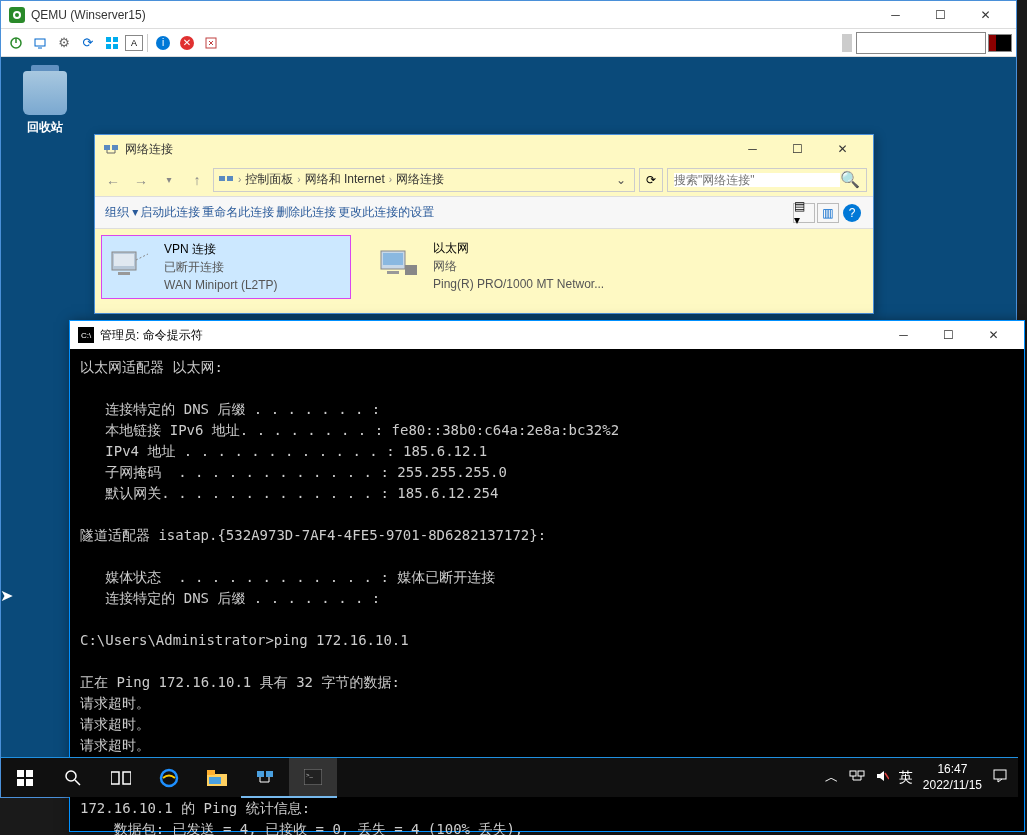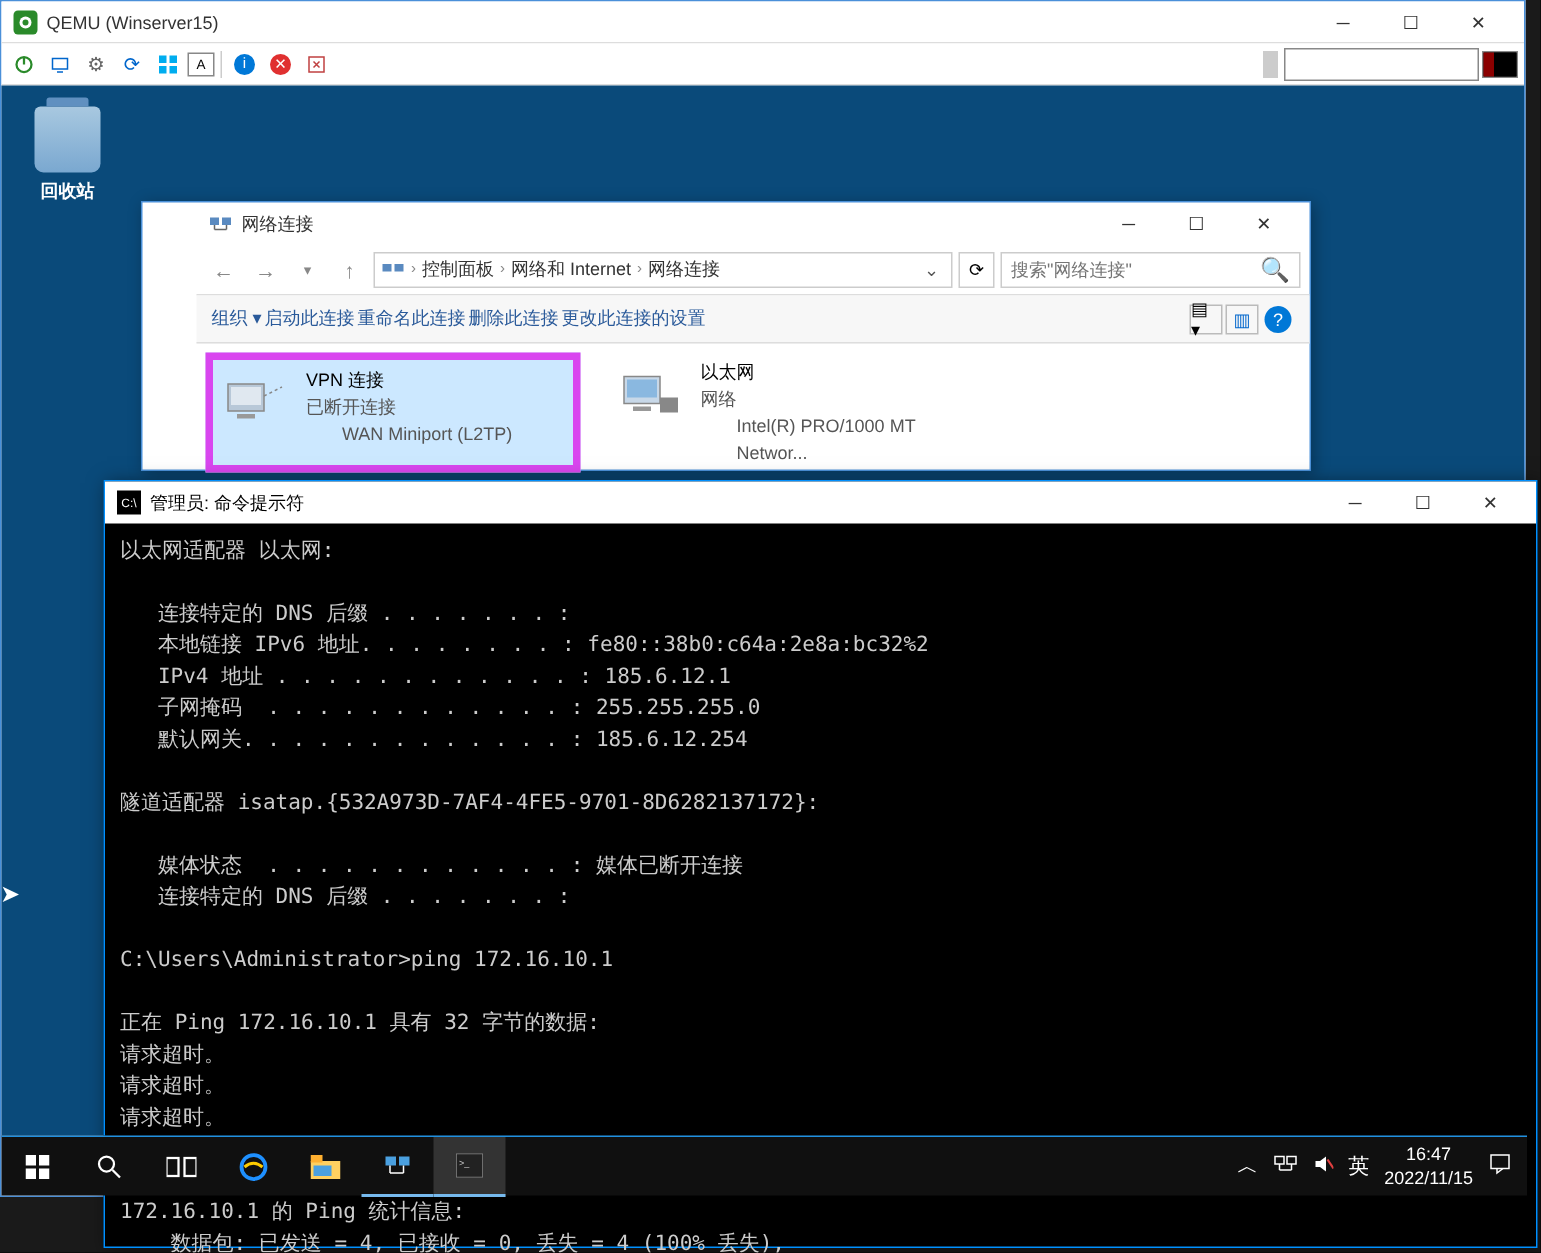--- a/index.html
+++ b/index.html
@@ -22,46 +22,46 @@
 .tb-indicator { width: 24px; height: 18px; background: #000; border: 1px solid #888; display: flex; }
 .tb-ind-seg { flex: 1; }
 
 
 .desktop { position: relative; width: 100%; height: calc(100% - 56px - 40px); background: #0a4a7a; }
 .desk-icon { position: absolute; top: 14px; left: 14px; width: 60px; text-align: center; color: #fff; font-size: 12px; cursor: pointer; font-weight: bold; }
 .recycle-bin { width: 44px; height: 44px; margin: 0 auto 4px; background: linear-gradient(#a8c8e0,#7aa8d0); border-radius: 4px 4px 6px 6px; position: relative; }
 .recycle-bin::before { content:""; position:absolute; top:-6px; left:8px; right:8px; height:6px; background:#6090c0; border-radius:2px 2px 0 0; }
 
 
-.explorer { position: absolute; top: 77px; left: 93px; width: 780px; height: 180px; background: #ffffff; border: 1px solid #4a90d9; box-shadow: 2px 2px 10px rgba(0,0,0,.3); padding-left: 36px; }
+.explorer { position: absolute; top: 77px; left: 93px; width: 780px; height: 180px; background: #fef9c3; border: 1px solid #4a90d9; box-shadow: 2px 2px 10px rgba(0,0,0,.3); }
 .exp-titlebar { height: 28px; display: flex; align-items: center; padding: 0 8px; }
 .exp-icon { width: 16px; height: 16px; margin-right: 6px; }
 .exp-title { font-size: 12px; color: #333; flex: 1; }
 .exp-nav { height: 34px; display: flex; align-items: center; padding: 0 6px; gap: 4px; border-bottom: 1px solid #ddd; }
 .nav-btn { width: 24px; height: 24px; display: flex; align-items: center; justify-content: center; color: #888; cursor: pointer; font-size: 14px; }
 .addr-bar { flex: 1; height: 24px; border: 1px solid #ccc; display: flex; align-items: center; padding: 0 4px; font-size: 12px; gap: 4px; }
 .addr-seg { color: #333; cursor: pointer; }
 .addr-sep { color: #888; font-size: 10px; }
 .addr-drop { width: 18px; text-align: center; color: #555; cursor: pointer; }
 .refresh-btn { width: 24px; height: 24px; border: 1px solid #ccc; display: flex; align-items: center; justify-content: center; cursor: pointer; font-size: 12px; }
 .search-box { width: 200px; height: 24px; border: 1px solid #ccc; display: flex; align-items: center; padding: 0 6px; }
 .search-input { flex: 1; border: none; outline: none; font-size: 12px; color: #888; }
 .exp-cmdbar { height: 32px; background: #f7f7f7; display: flex; align-items: center; padding: 0 10px; gap: 2px; border-bottom: 1px solid #ddd; font-size: 12px; }
 .cmd-item { color: #2a5a9a; cursor: pointer; display: flex; align-items: center; gap: 3px; }
 .cmd-spacer { flex: 1; }
 .cmd-icon { width: 22px; height: 20px; display: flex; align-items: center; justify-content: center; cursor: pointer; }
 .help-icon { width: 18px; height: 18px; background: #0078d7; color: #fff; border-radius: 50%; font-size: 12px; display: flex; align-items: center; justify-content: center; }
 .exp-content { display: flex; padding: 6px; gap: 20px; }
 .conn-item { width: 250px; display: flex; gap: 10px; padding: 4px; cursor: pointer; }
-.conn-item.selected { background: #cce8ff; border: 5px solid #d946ef; }
+.conn-item.selected { background: #cce8ff; border: 1px solid #d946ef; }
 .conn-icon { width: 48px; height: 48px; display: flex; align-items: center; justify-content: center; font-size: 32px; }
 .conn-text { font-size: 12px; line-height: 1.5; }
 .conn-name { color: #000; }
 .conn-status { color: #555; }
-.conn-device { color: #555; margin-left: 24px; }
+.conn-device { color: #555; }
 
 
 .cmd-window { position: absolute; top: 263px; left: 68px; width: 956px; height: 512px; background: #000; border: 1px solid #0090ff; box-shadow: 2px 2px 12px rgba(0,0,0,.5); }
 .cmd-titlebar { height: 28px; background: #fff; display: flex; align-items: center; padding: 0 8px; }
 .cmd-ticon { width: 16px; height: 16px; background: #000; margin-right: 6px; display:flex; align-items:center; justify-content:center; color:#fff; font-size:8px; }
 .cmd-title { font-size: 12px; flex: 1; }
 .cmd-body { padding: 8px 10px; font-family: "NSimSun","SimSun","Consolas",monospace; font-size: 14px; color: #ccc; line-height: 1.5; white-space: pre; overflow: hidden; }
 
 
 .taskbar { position: absolute; bottom: 0; left: 0; width: 1017px; height: 40px; background: #101010; display: flex; align-items: center; border-top: 1px solid #2090e0; }
@@ -223,21 +223,21 @@
             <svg width="44" height="44" viewBox="0 0 44 44">
                 <rect x="4" y="10" width="24" height="18" fill="#c8d8e8" stroke="#888"></rect>
                 <rect x="6" y="12" width="20" height="12" fill="#8ab8e0"></rect>
                 <rect x="10" y="30" width="12" height="3" fill="#999"></rect>
                 <rect x="28" y="24" width="12" height="10" fill="#888"></rect>
               </svg>
           </div>
           <div class="conn-text">
             <div class="conn-name">以太网</div>
             <div class="conn-status">网络</div>
-            <div class="conn-device">Intel(R) PRO/1000 MT Networ...</div>
+            <div class="conn-device">Ping(R) PRO/1000 MT Networ...</div>
           </div>
         </div>
       </div>
     </div>
 
     <div class="cmd-window">
       <div class="cmd-titlebar">
         <div class="cmd-ticon">C:\</div>
         <div class="cmd-title">管理员: 命令提示符</div>
         <div class="qemu-wincontrols">

